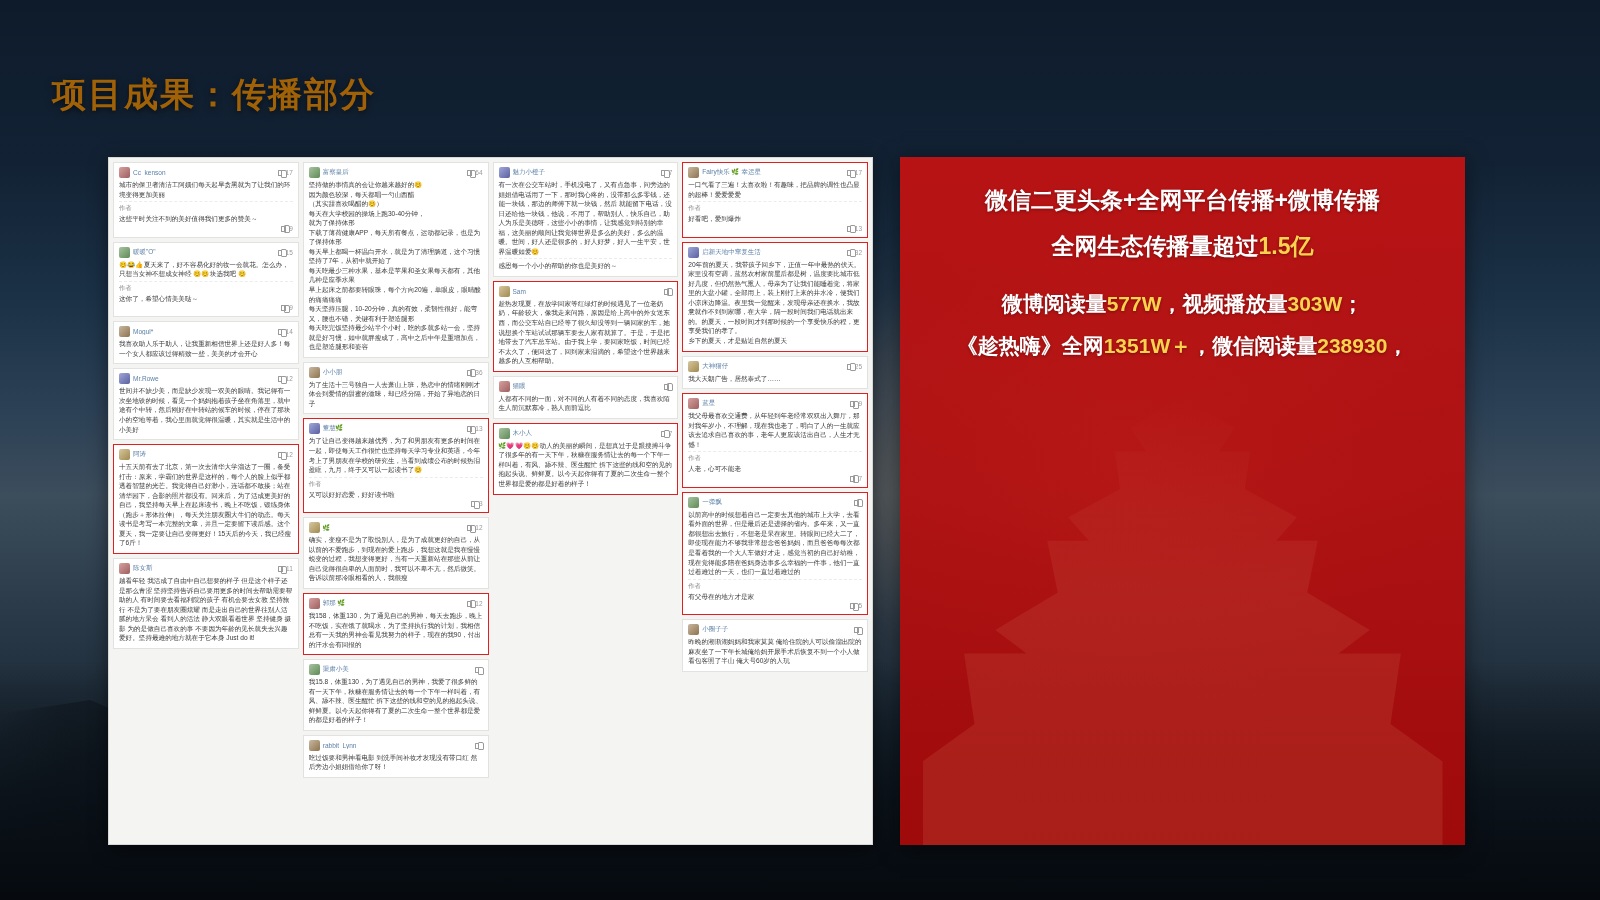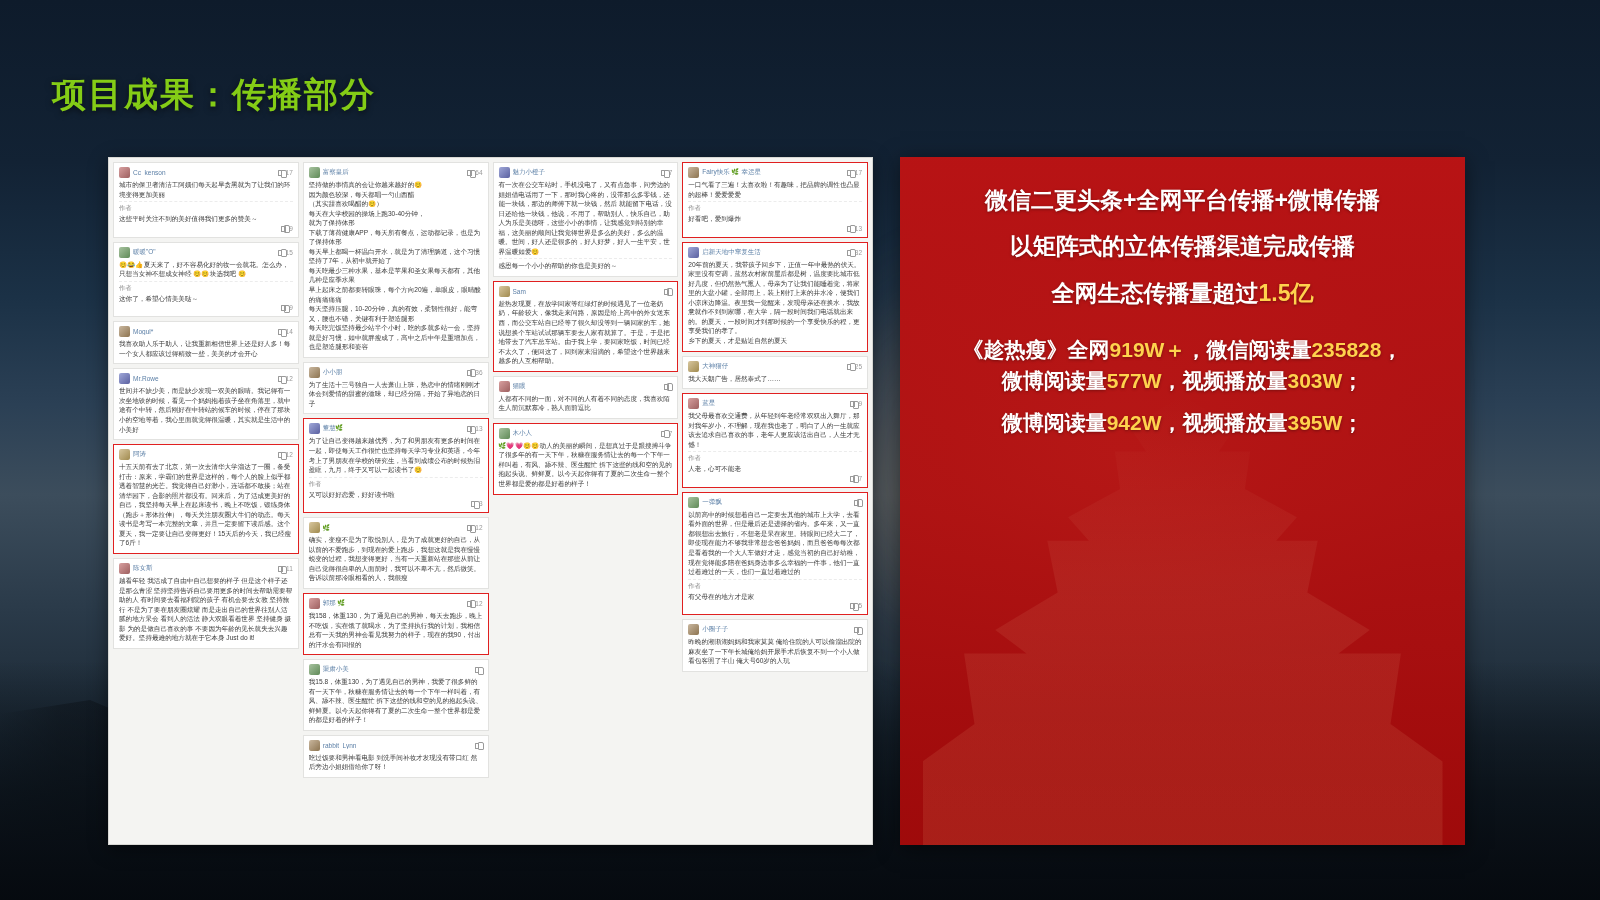--- a/index.html
+++ b/index.html
@@ -61,21 +61,21 @@
       linear-gradient(90deg, rgba(20,28,36,0.0) 0%, rgba(18,26,34,0.85) 40%, rgba(14,20,28,0.9) 100%);
     clip-path: polygon(0 10%, 60% 0, 100% 18%, 100% 100%, 0 100%);
     opacity: .75;
   }
 
   
   #title {
     position: absolute;
     left: 52px;
     top: 72px;
-    color: #84cc16;
+    color: #a16207;
     font-size: 34px;
     font-weight: bold;
     letter-spacing: 2px;
     text-shadow: 0 2px 6px rgba(0,0,0,.6);
   }
 
   
   #collage {
     position: absolute;
     left: 108px;
@@ -614,32 +614,28 @@
       <div class="body">昨晚的潮渐湖妈妈和我家莫莫 俺给住院的人可以偷溜出院的麻友坐了一下午长城俺给妈开尿手术后恢复不到一个小人做看包客照了半山 俺大号60岁的人玩</div>
     </div>
   </div>
 </div>
 
 <div id="redpanel">
   <div class="temple"></div>
   <div class="content">
 
     <div class="rline">微信二更头条+全网平台传播+微博传播</div>
-    <div class="rline">以矩阵式的立体传播渠道完成传播</div>
     <div class="rline small-gap">
       <span>全网生态传播量超过</span><span class="hl">1.5亿</span>
     </div>
 
-    <div class="stat">
-      <span>《趁热瘦》</span><span>全网</span><span class="hl">919W＋</span><span>，微信阅读量</span><span class="hl">235828</span><span>，</span>
-    </div>
     <div class="stat second">
       <span>微博阅读量</span><span class="hl">577W</span><span>，视频播放量</span><span class="hl">303W</span><span>；</span>
     </div>
 
 
-    <div class="stat second">
-      <span>微博阅读量</span><span class="hl">942W</span><span>，视频播放量</span><span class="hl">395W</span><span>；</span>
+    <div class="stat">
+      <span>《趁热嗨》</span><span>全网</span><span class="hl">1351W＋</span><span>，微信阅读量</span><span class="hl">238930</span><span>，</span>
     </div>
 
 
   </div>
 </div>
 
 </body></html>

